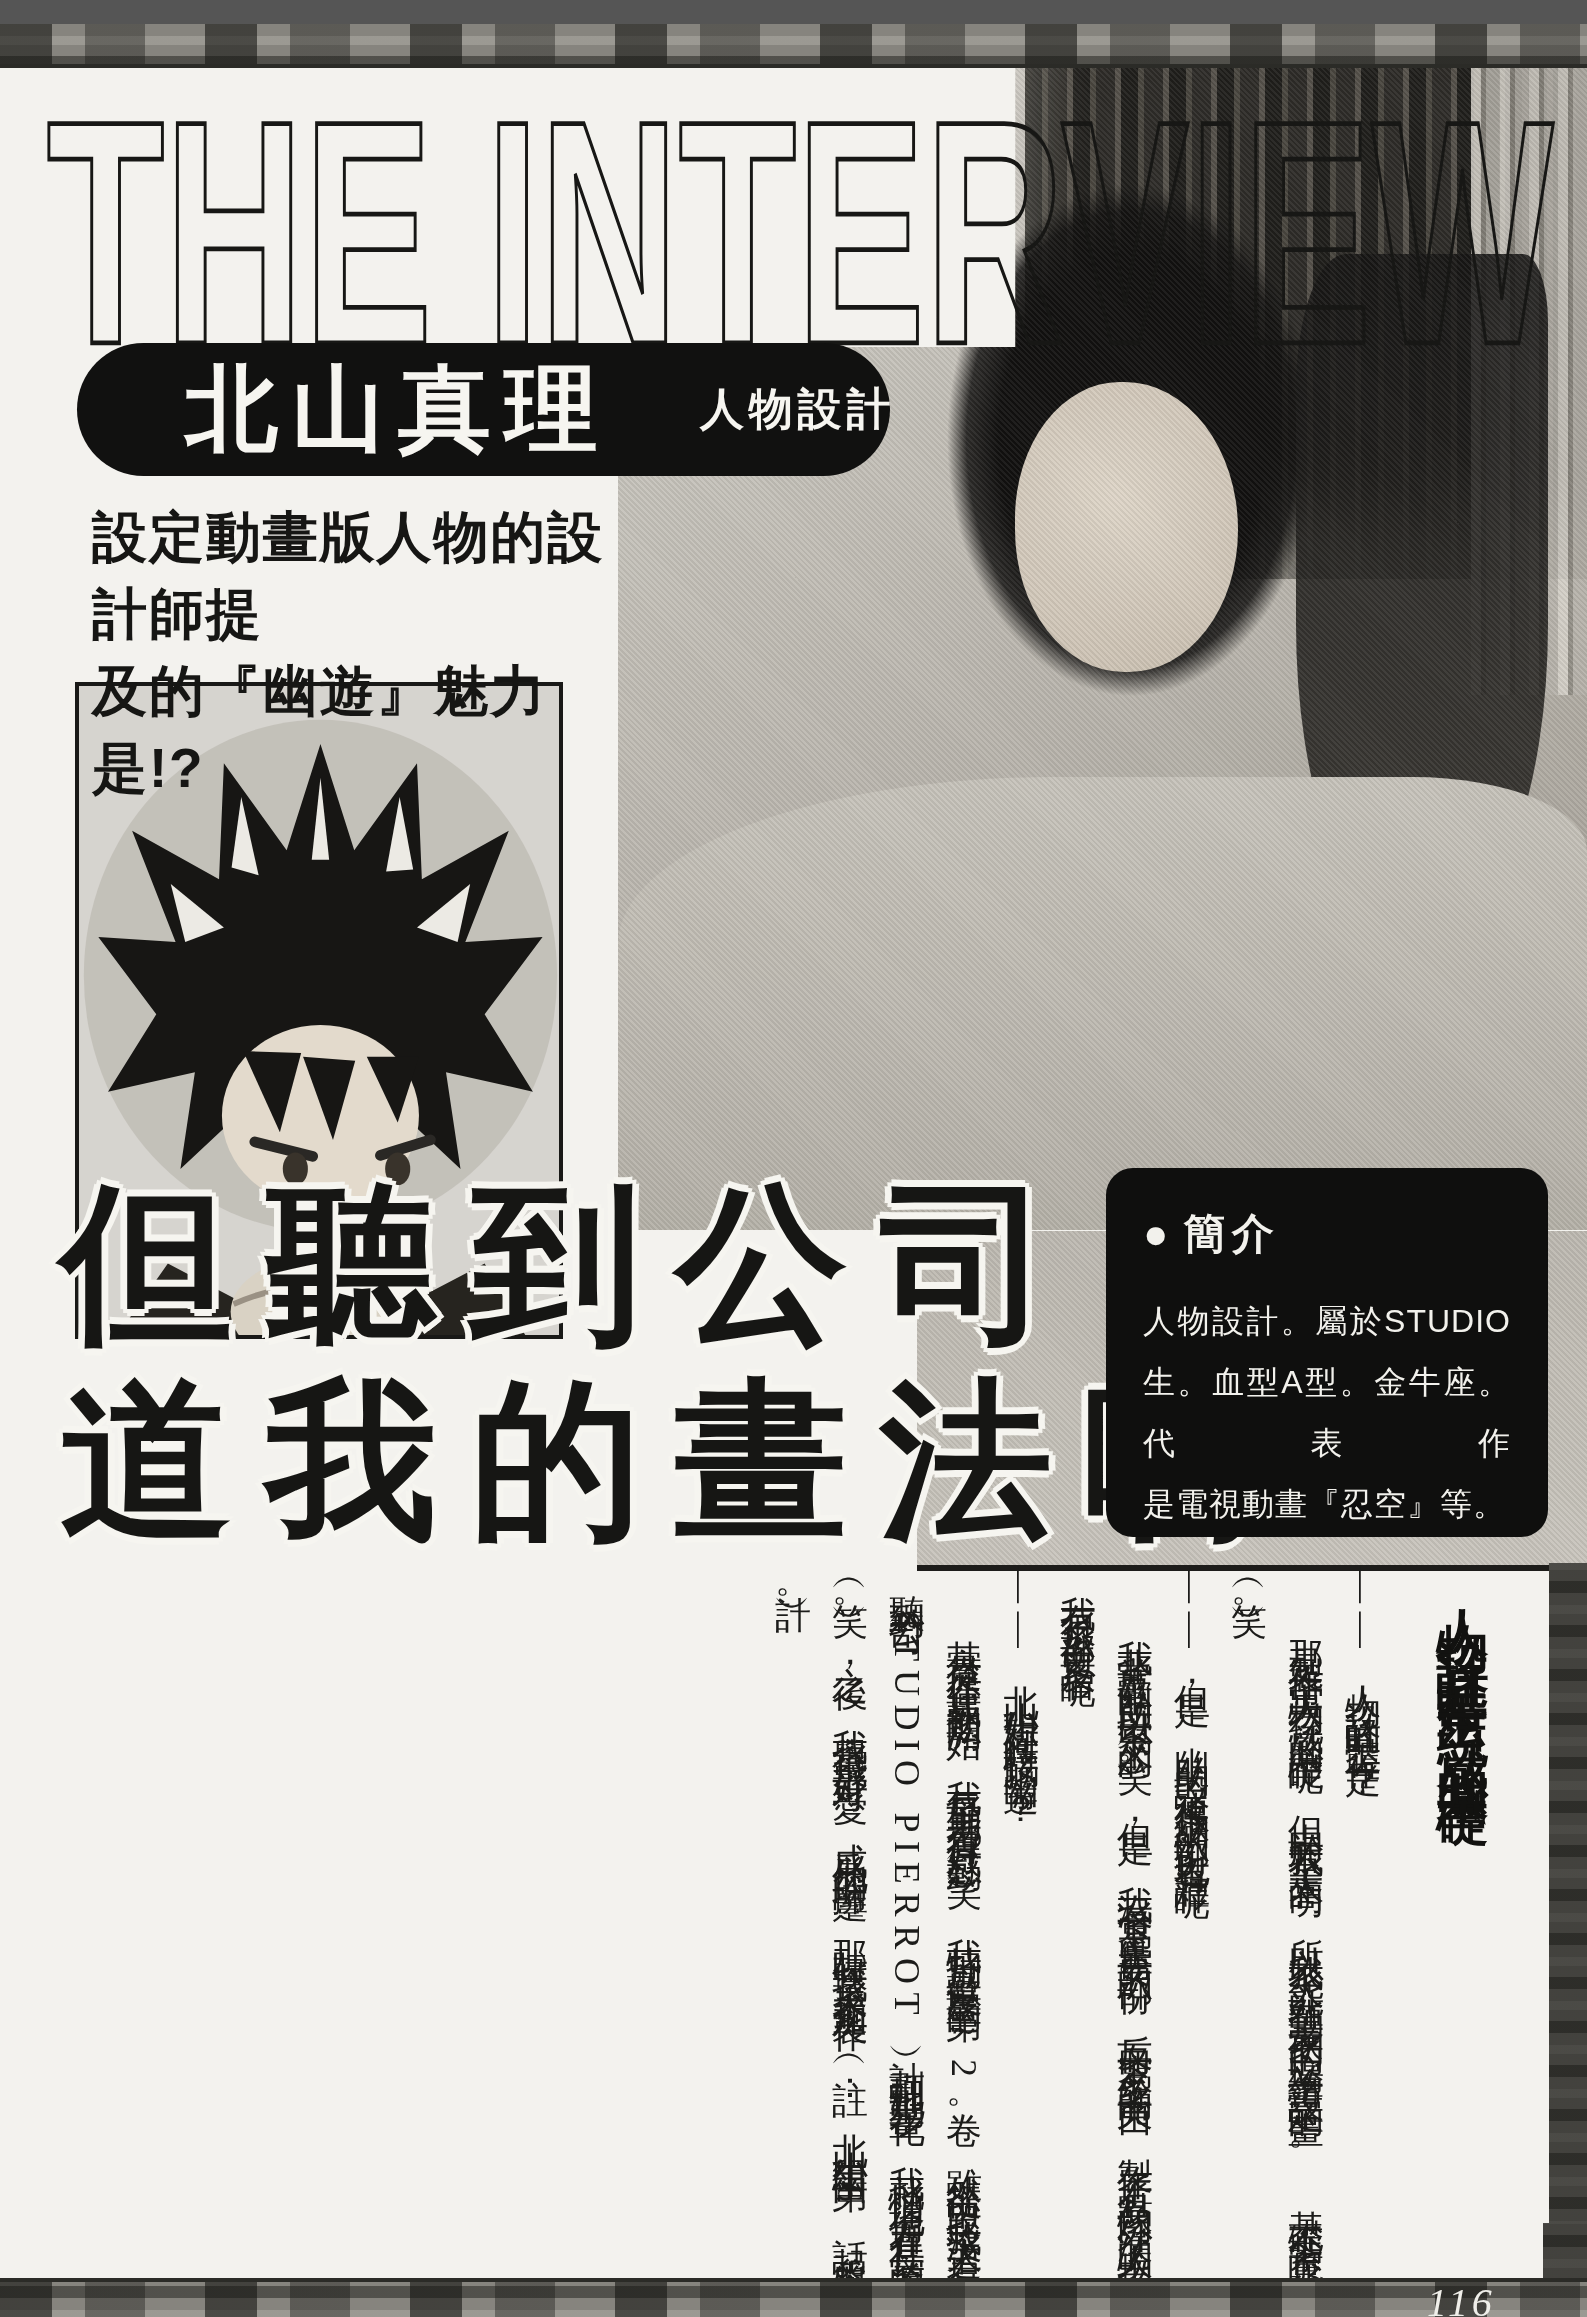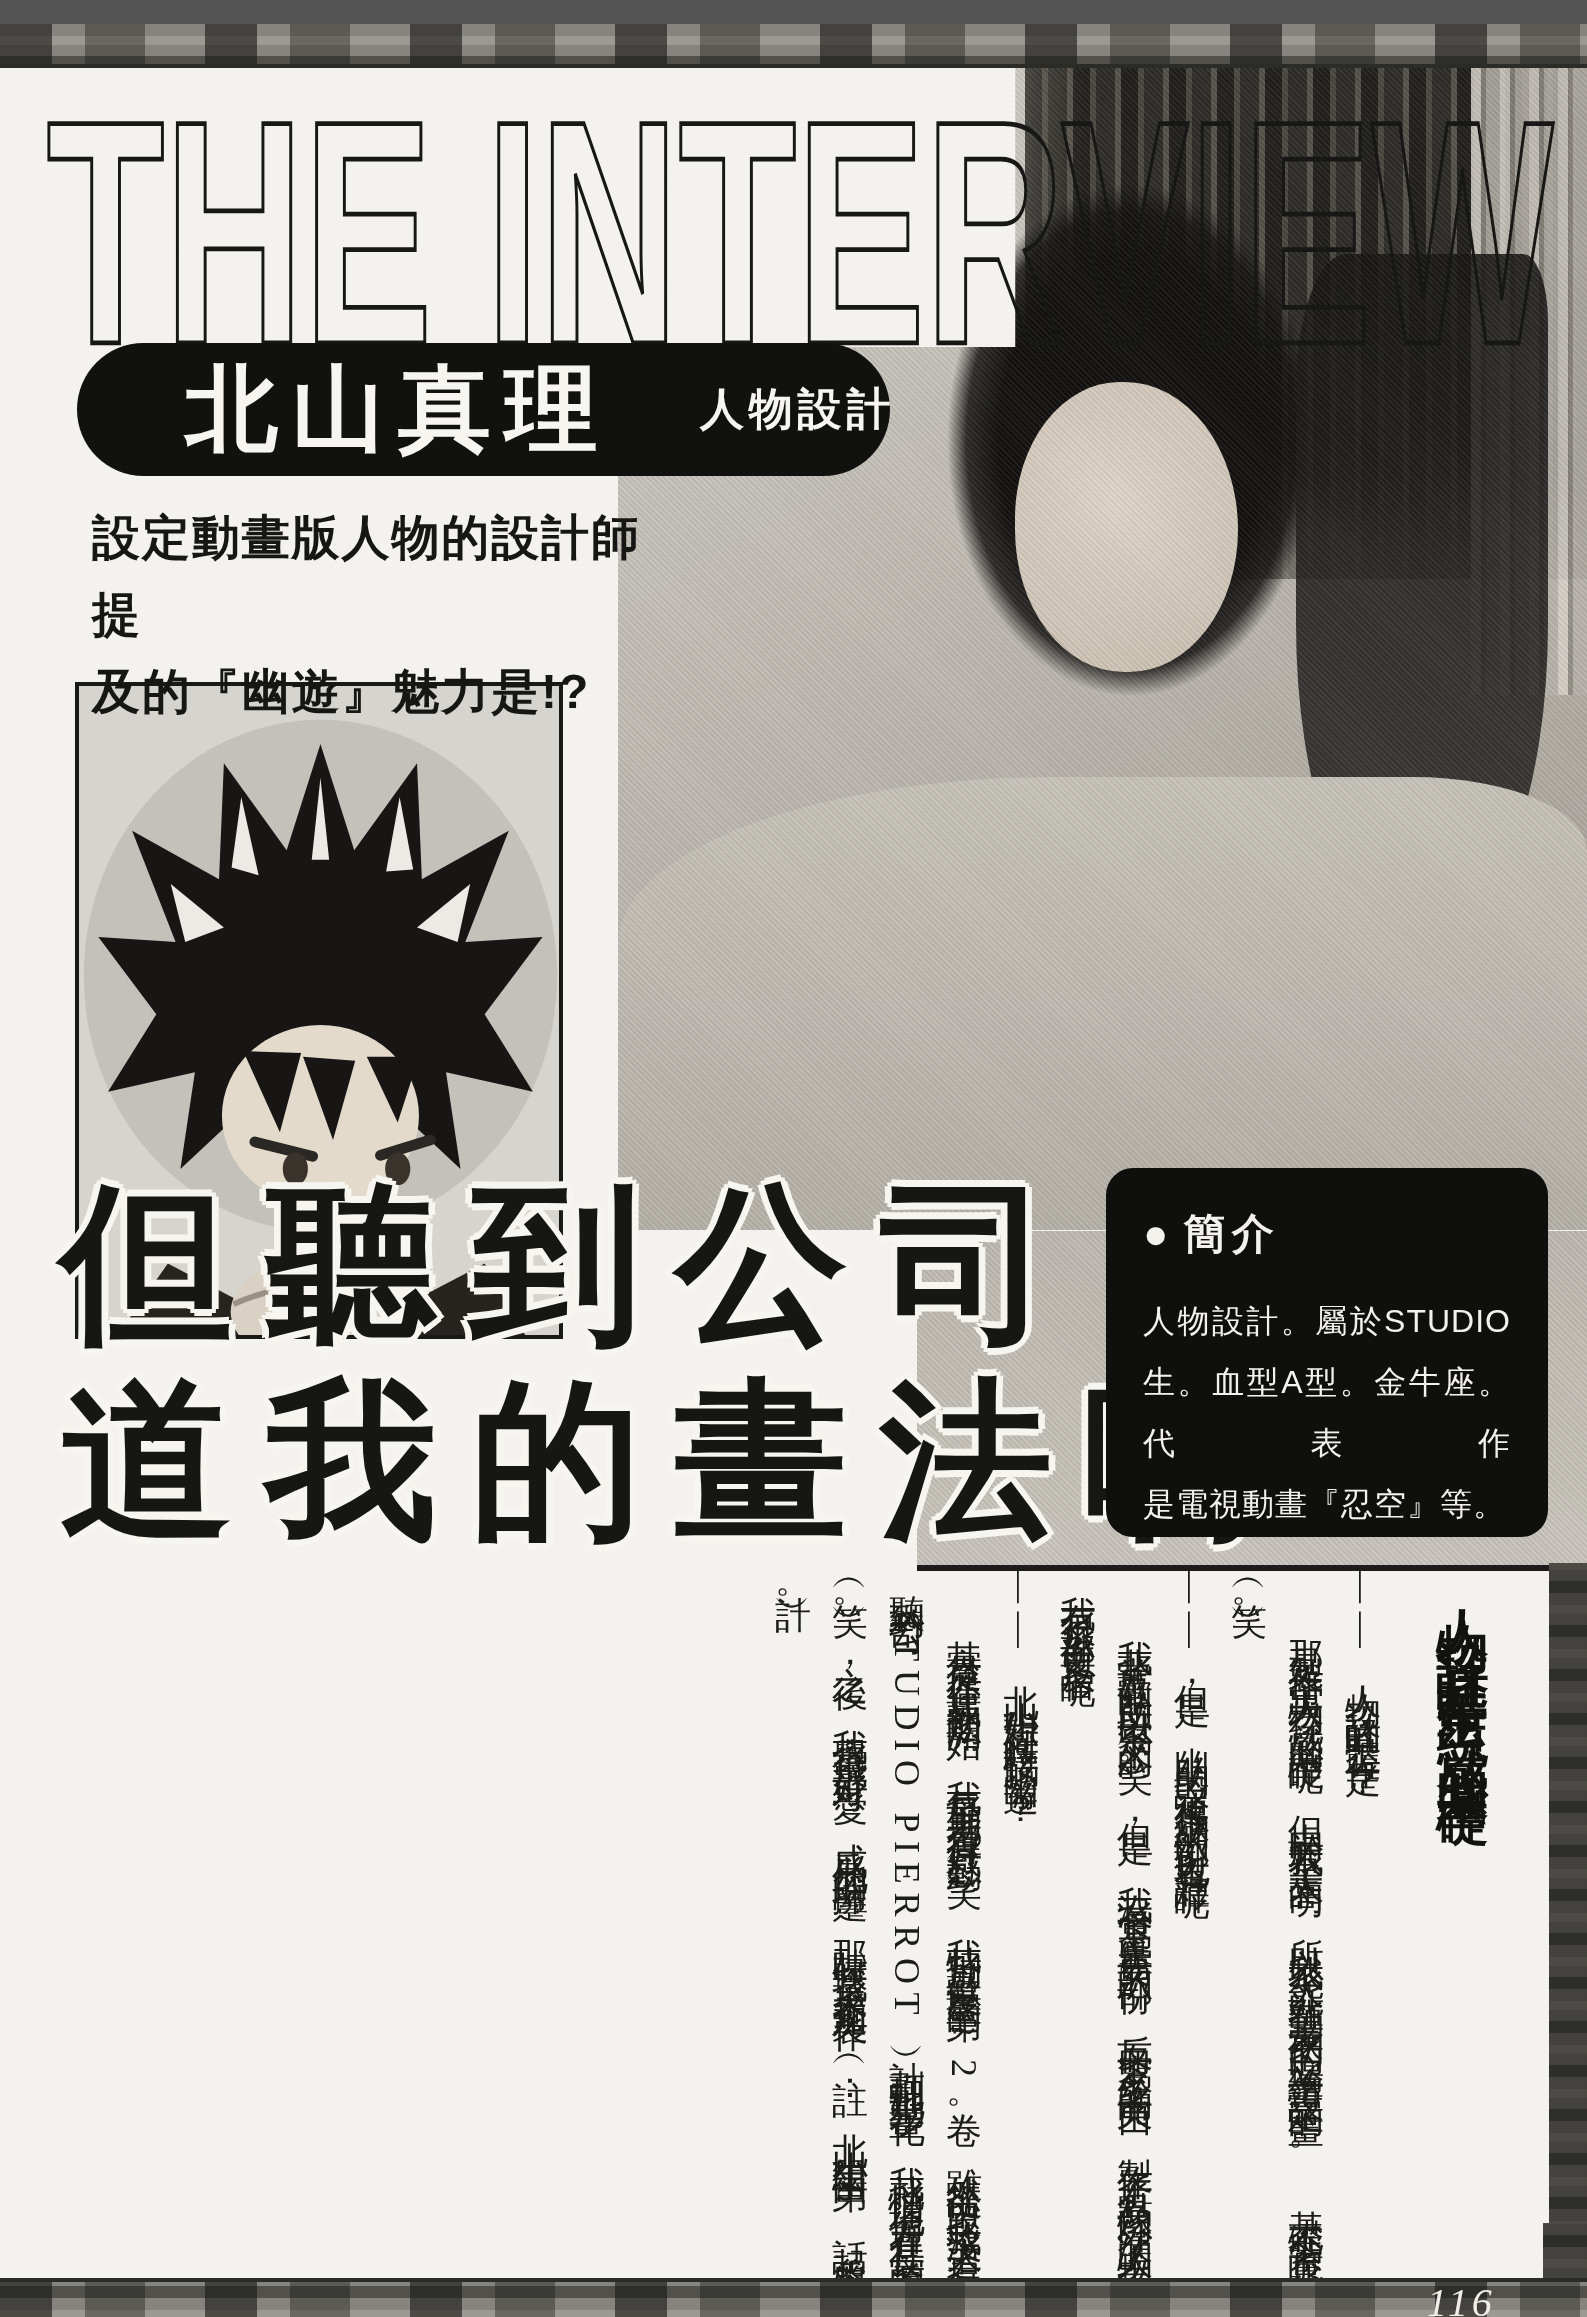--- a/index.html
+++ b/index.html
@@ -59,21 +59,21 @@
     margin-left:108px;color:#f6f5f0;font-size:93px;font-weight:bold;letter-spacing:13.5px;
     font-family:"Liberation Serif","DejaVu Serif",serif;white-space:nowrap;
   }
   .pill-role{
     margin-left:89px;color:#f6f5f0;font-size:44px;font-weight:bold;letter-spacing:4.8px;
     font-family:"Liberation Sans","DejaVu Sans",sans-serif;white-space:nowrap;
   }
   .intro{
     left:92px;top:475px;width:560px;z-index:3;
     font-family:"Liberation Sans","DejaVu Sans",sans-serif;
-    font-size:48px;font-weight:bold;letter-spacing:1.9px;line-height:77px;color:#161614;
+    font-size:55px;font-weight:bold;letter-spacing:1.9px;line-height:77px;color:#161614;
   }
   
   .hiei-box{left:75px;top:658px;width:480px;height:649px;border:4.8px solid #191917;background:#d6d4cf;z-index:1;}
   .hiei-box svg{display:block;width:100%;height:100%;}
   
   .big-line{
     z-index:4;font-weight:bold;color:#161614;white-space:nowrap;
     font-family:"Liberation Serif","DejaVu Serif",serif;
     font-size:172px;letter-spacing:33px;line-height:1;
     text-shadow:3.9px 3.9px 0 #f6f5f0,-3.9px -3.9px 0 #f6f5f0,3.9px -3.9px 0 #f6f5f0,-3.9px 3.9px 0 #f6f5f0,

